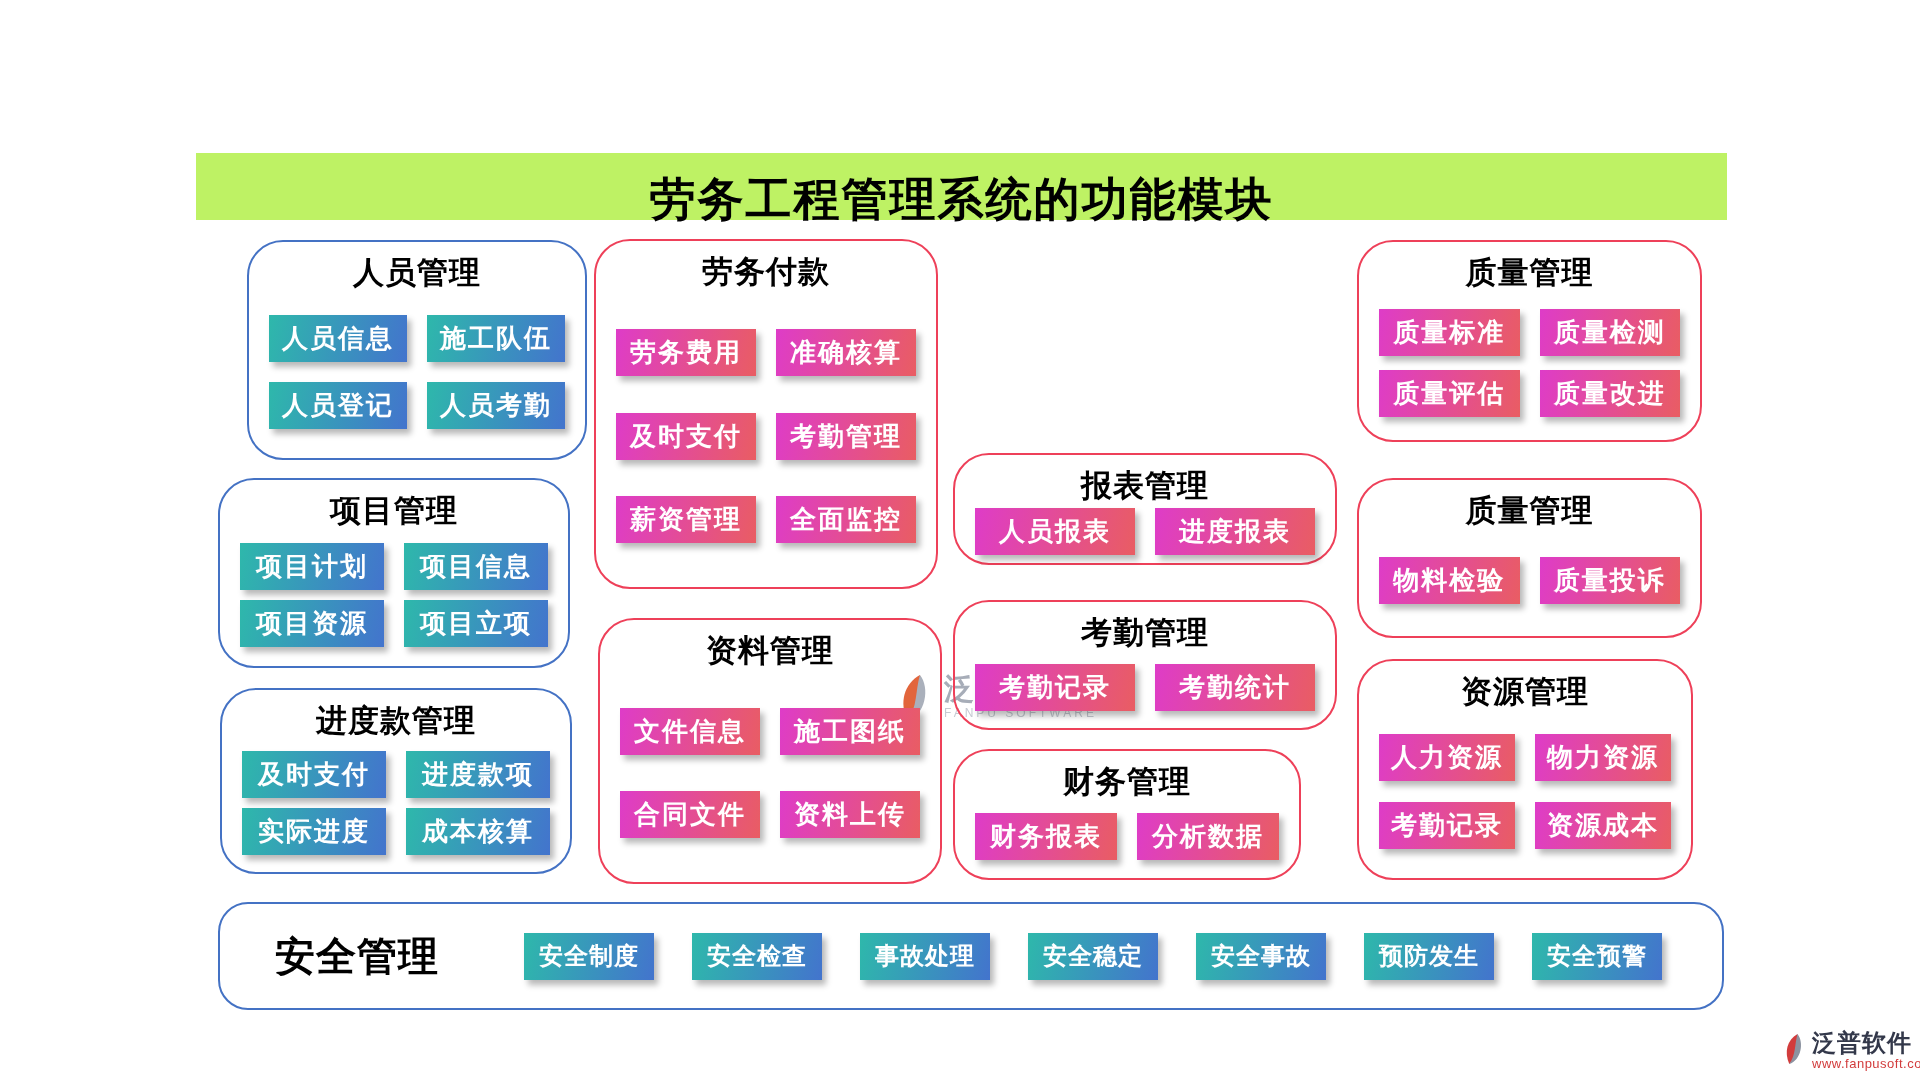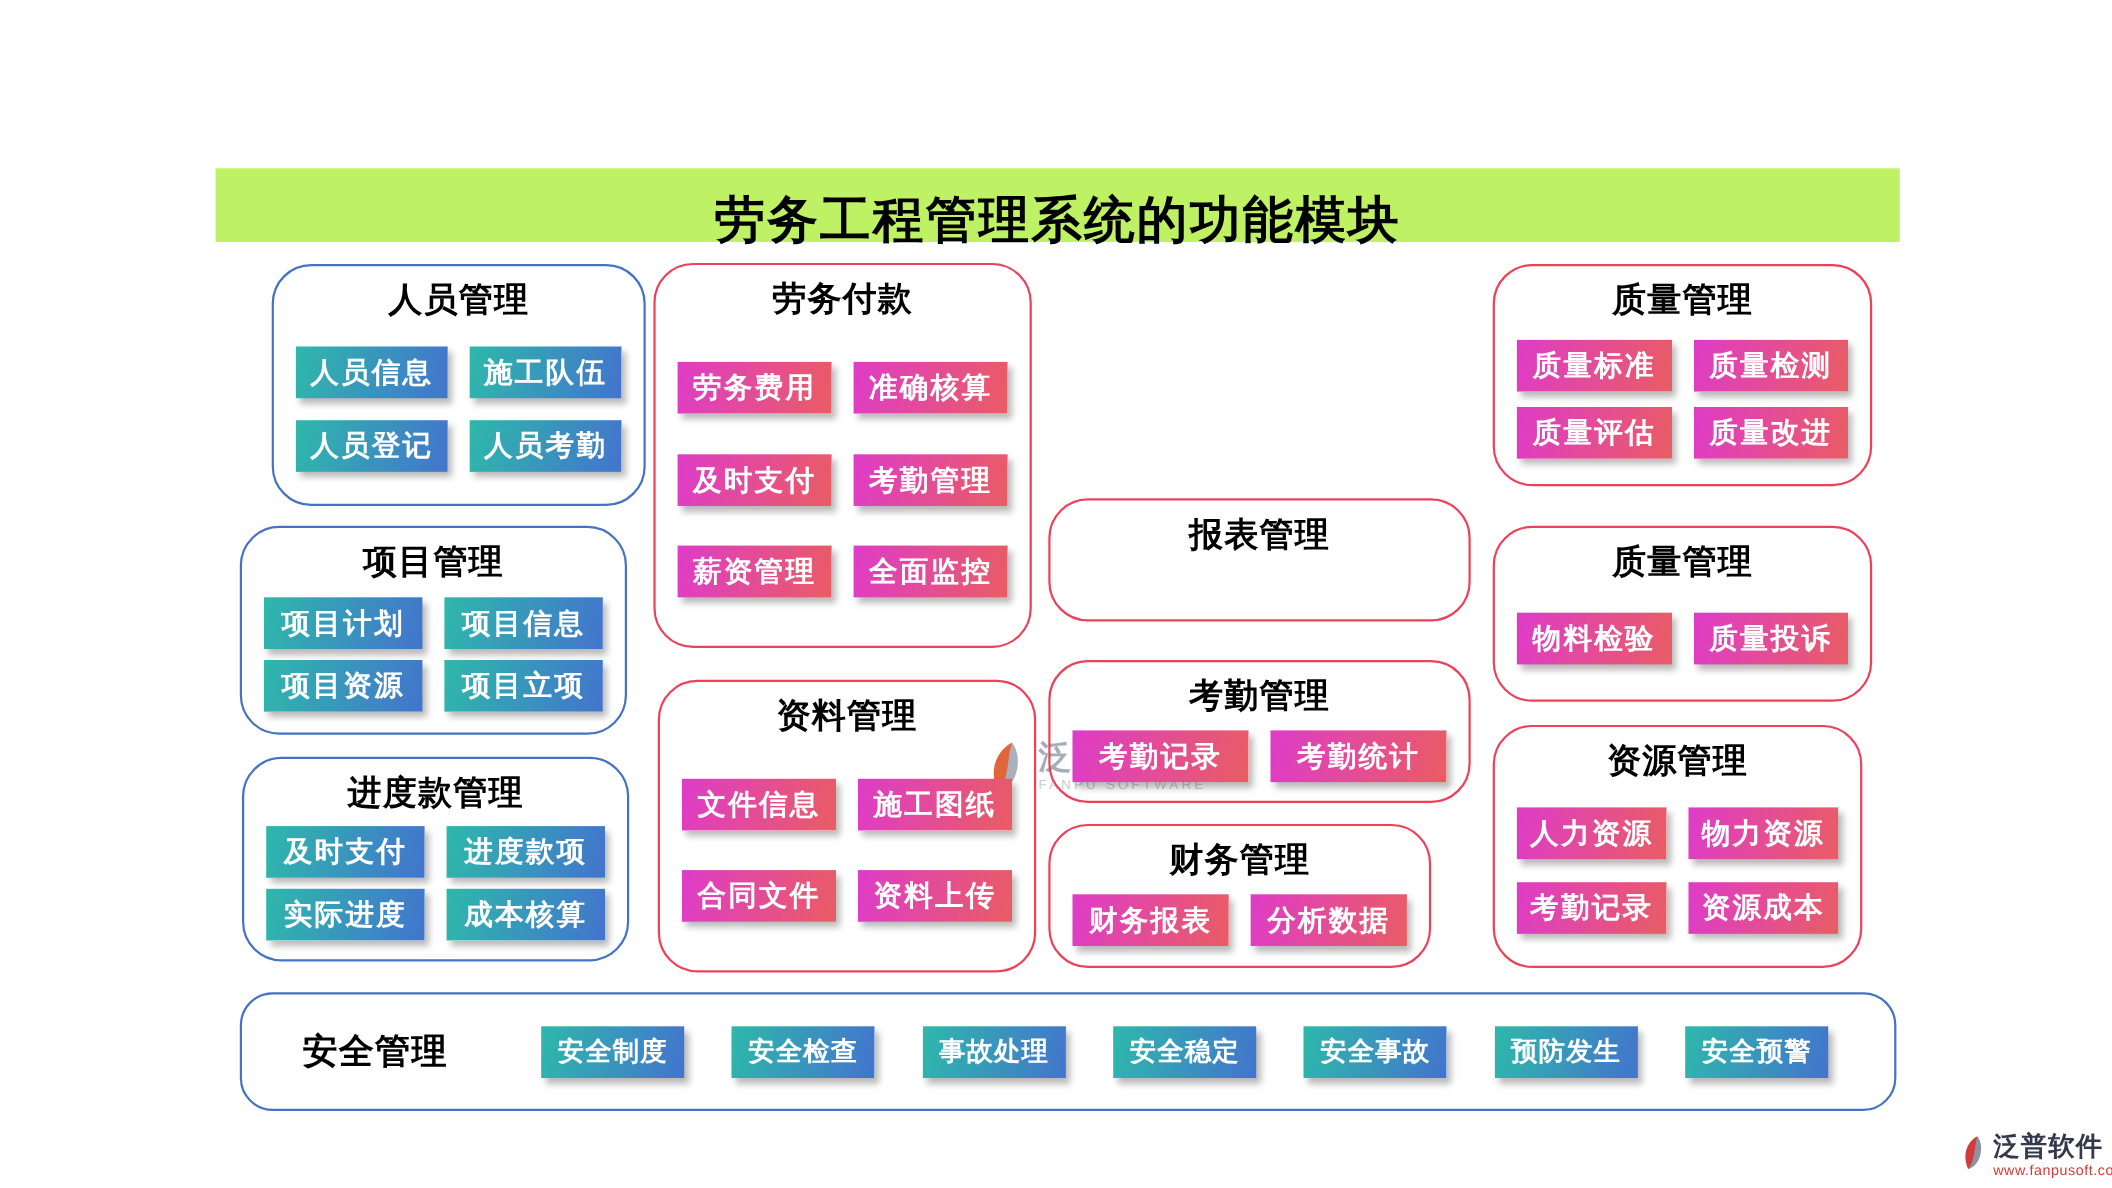--- a/index.html
+++ b/index.html
@@ -37,21 +37,21 @@
   .p-report{left:953px;top:453px;width:384px;height:112px;}
   .p-attendance{left:953px;top:600px;width:384px;height:130px;}
   .p-finance{left:953px;top:749px;width:348px;height:131px;}
   .p-quality1{left:1357px;top:240px;width:345px;height:202px;}
   .p-quality2{left:1357px;top:478px;width:345px;height:160px;}
   .p-resource{left:1357px;top:659px;width:336px;height:221px;}
 
   
   .p-safety{left:218px;top:902px;width:1506px;height:108px;border-radius:30px;
             flex-direction:row;align-items:center;}
-  .p-safety h2{margin:0 0 0 55px;font-size:32px;}
+  .p-safety h2{margin:0 0 0 55px;font-size:40px;}
   .p-safety .button-grid{display:flex;flex:1;justify-content:space-between;align-items:center;
             padding:0 60px 0 85px;column-gap:0;}
   .p-safety .mod-btn{width:130px;height:47px;font-size:24px;letter-spacing:1px;}
 
   
   .wm{position:absolute;display:flex;align-items:flex-start;z-index:0;}
   .wm-center{left:890px;top:672px;}
   .wm-center .wm-txt{margin-left:8px;}
   .wm-center .wm-name{font-size:30px;color:#a7adb8;font-weight:700;letter-spacing:5px;line-height:34px;}
   .wm-center .wm-sub{font-size:12px;color:#c6cad2;letter-spacing:3px;
@@ -129,20 +129,24 @@
       <h2>资料管理</h2>
         <div class="button-grid">
           <div class="mod-btn magenta">文件信息</div>
           <div class="mod-btn magenta">施工图纸</div>
           <div class="mod-btn magenta">合同文件</div>
           <div class="mod-btn magenta">资料上传</div>
         </div>
     </section>
     <section class="panel red p-report">
       <h2>报表管理</h2>
+        <div class="button-grid">
+          <div class="mod-btn magenta">人员报表</div>
+          <div class="mod-btn magenta">进度报表</div>
+        </div>
     </section>
     <section class="panel red p-attendance">
       <h2>考勤管理</h2>
         <div class="button-grid">
           <div class="mod-btn magenta">考勤记录</div>
           <div class="mod-btn magenta">考勤统计</div>
         </div>
     </section>
     <section class="panel red p-finance">
       <h2>财务管理</h2>

